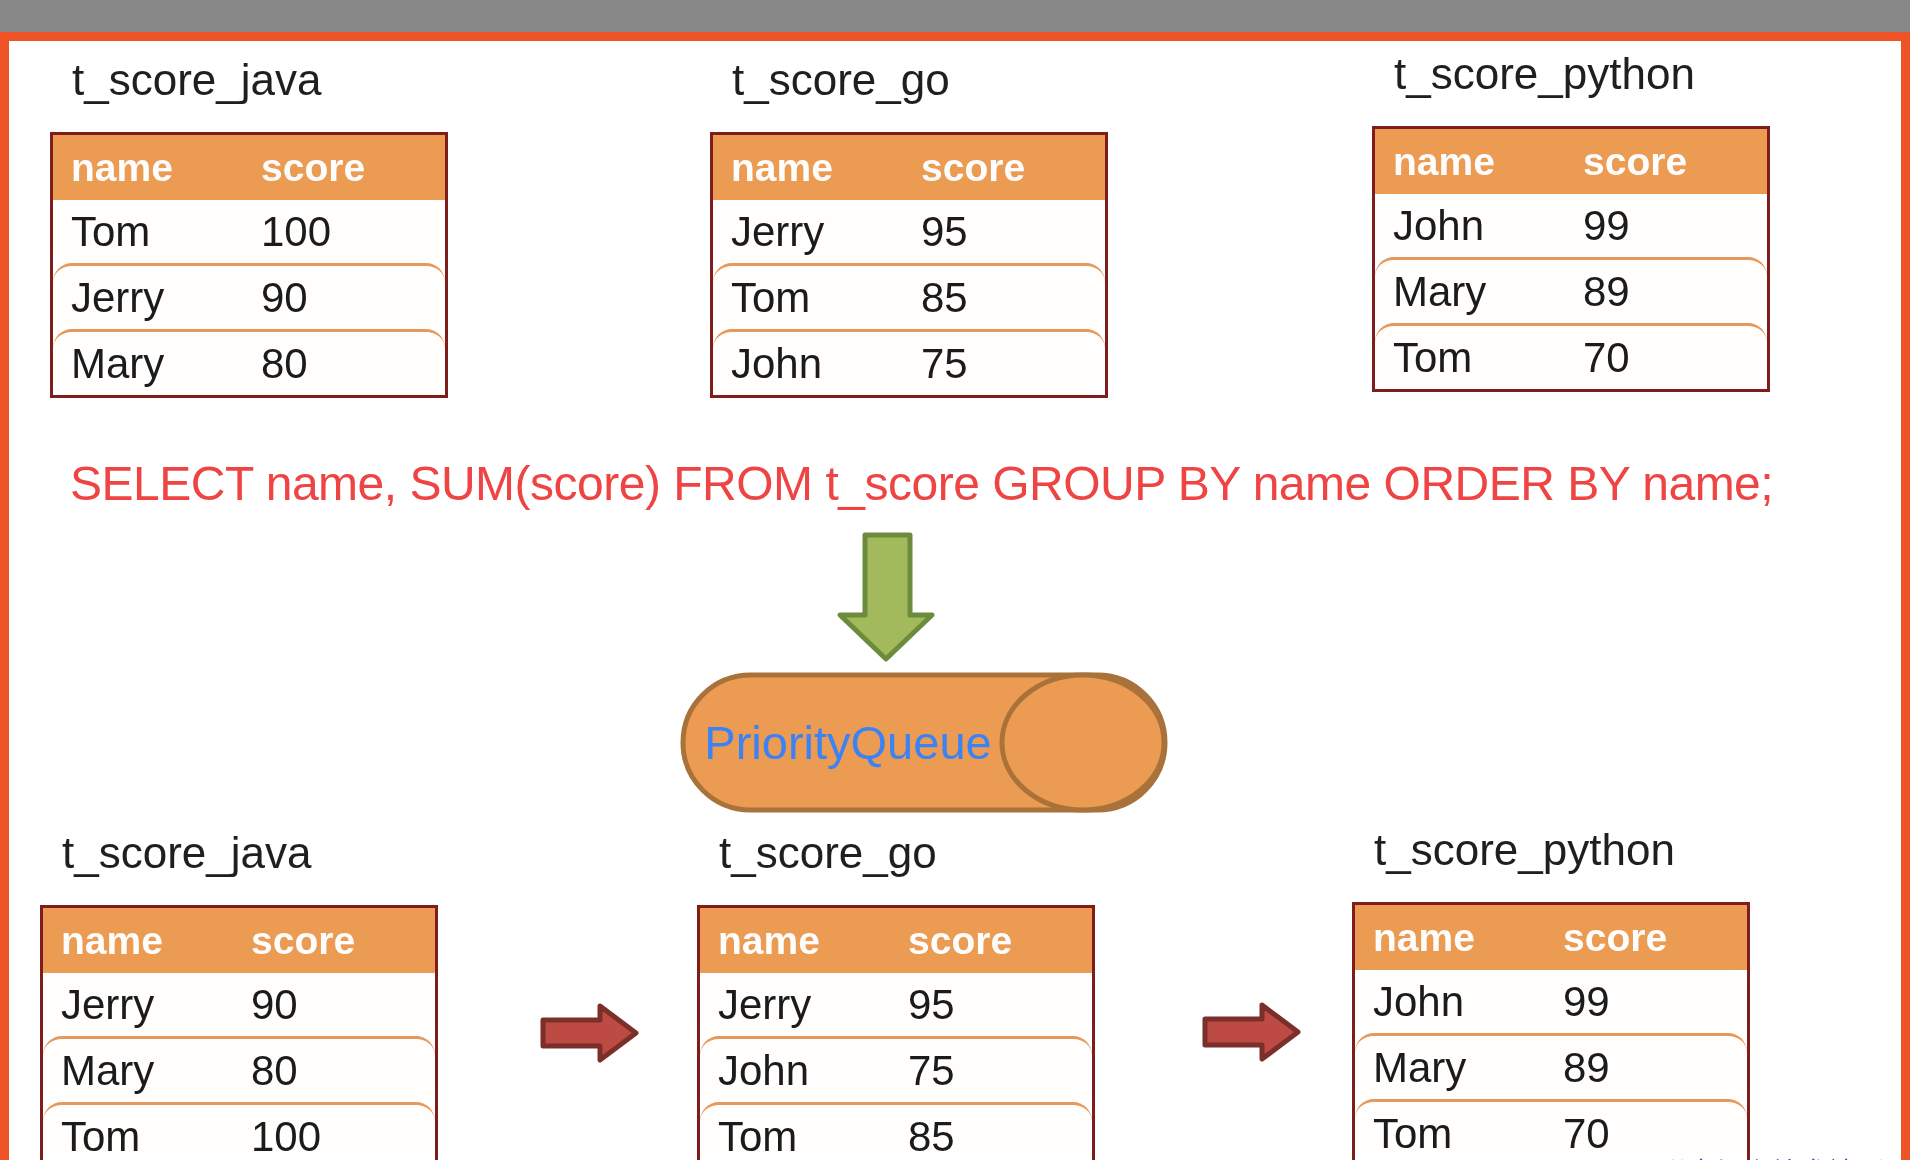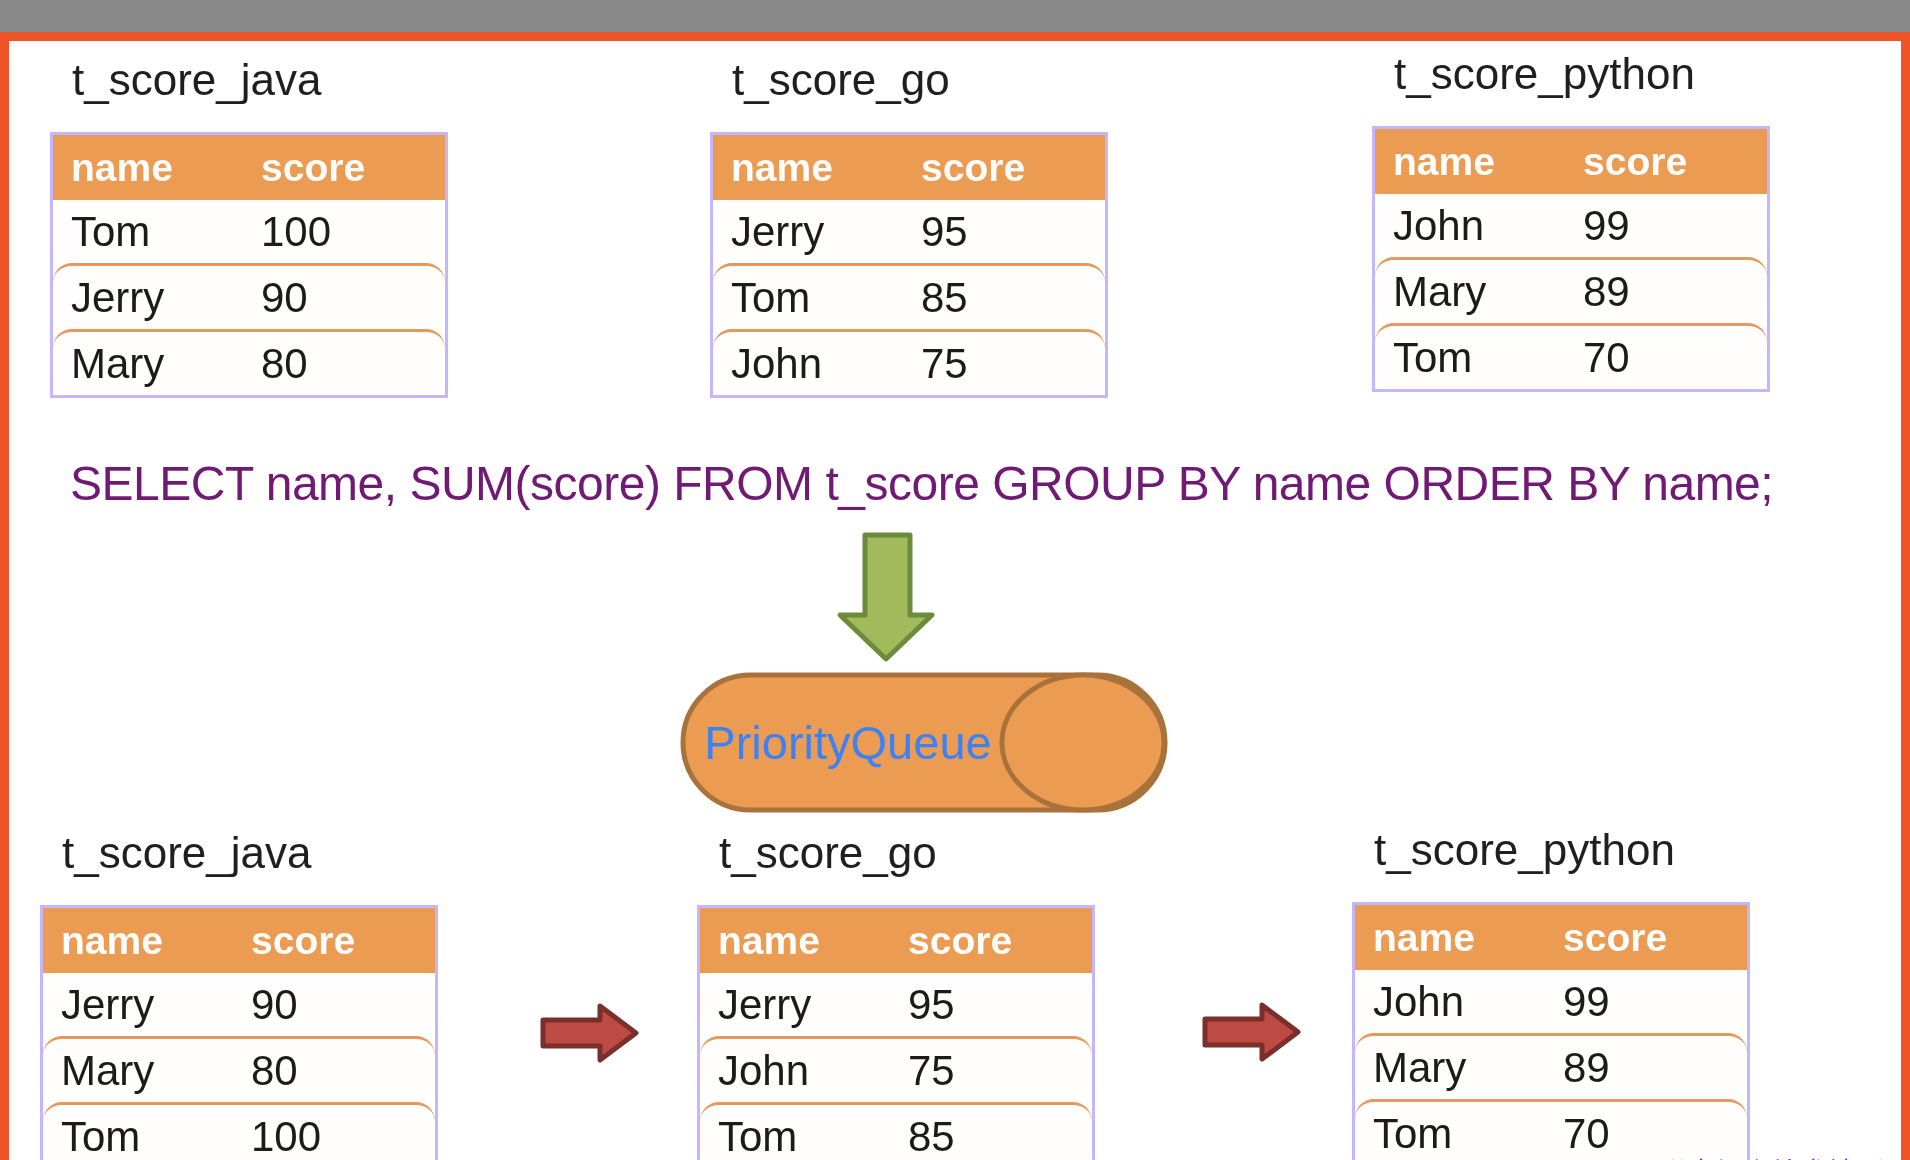--- a/index.html
+++ b/index.html
@@ -10,21 +10,21 @@
   .frame{
     position:absolute;inset:0;border:9px solid #EE5428;pointer-events:none;z-index:5;
   }
   
   .tbl-wrap{position:absolute;}
   .tbl-title{
     font-size:44px;line-height:56px;color:#1f1f1f;margin-left:22px;
     white-space:nowrap;letter-spacing:0px;
   }
   .tbl{
-    margin-top:24px;width:398px;border:3px solid #c4b5fd;background:#fff;
+    margin-top:24px;width:398px;border:3px solid #7f1d1d;background:#fff;
     box-sizing:border-box;
   }
   .thead{
     height:65px;background:#EC9B53;display:grid;grid-template-columns:190px auto;
     align-items:center;color:#fdfdfd;font-weight:bold;font-size:39px;
   }
   .thead .th{padding-left:18px;}
   .tr{
     height:63px;border-top:3px solid #E5995C;display:grid;
     grid-template-columns:190px auto;align-items:center;
@@ -32,21 +32,21 @@
   }
   .tr .td{padding-left:18px;white-space:nowrap;}
   .pos-t1{left:50px;top:20px;}
   .pos-t2{left:710px;top:20px;}
   .pos-t3{left:1372px;top:14px;}
   .pos-b1{left:40px;top:793px;}
   .pos-b2{left:697px;top:793px;}
   .pos-b3{left:1352px;top:790px;}
   
   .sql{
-    position:absolute;left:70px;top:424px;font-size:48px;color:#701a75;
+    position:absolute;left:70px;top:424px;font-size:48px;color:#ef4444;
     white-space:nowrap;letter-spacing:-0.5px;
   }
   
   .shapes{position:absolute;left:0;top:0;z-index:1;}
   .queue-label{
     position:absolute;left:683px;top:643px;width:330px;height:135px;
     display:flex;align-items:center;justify-content:center;
     font-size:47px;color:#3b82f6;z-index:2;white-space:nowrap;
   }
   

